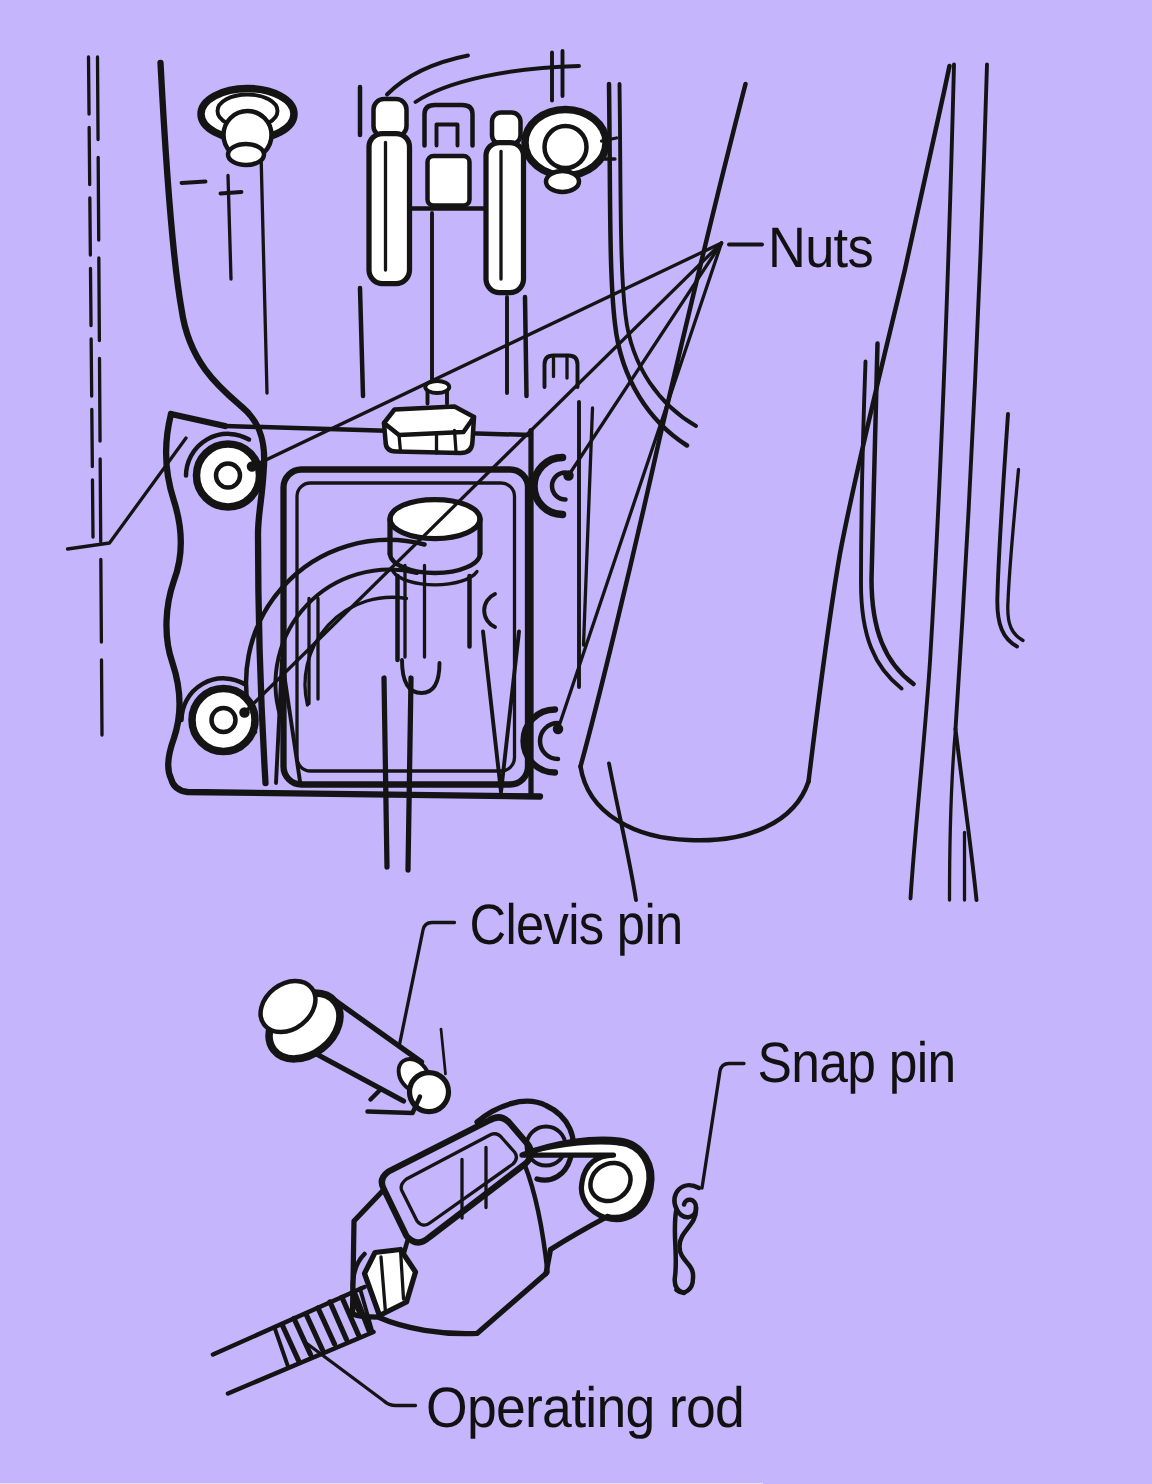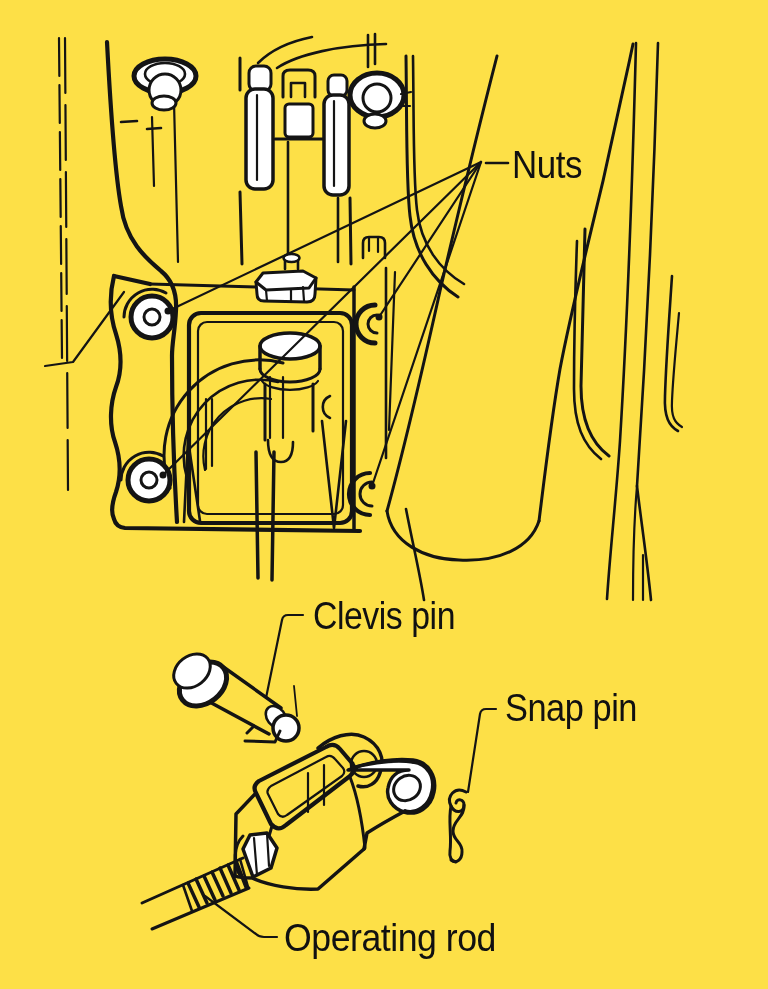--- a/index.html
+++ b/index.html
@@ -1,16 +1,16 @@
 <!DOCTYPE html>
 <html><head>
 <meta charset="utf-8">
 <style>
   html,body{margin:0;padding:0;background:#ffffff;}
-  #stage{position:relative;width:768px;height:989px;background:#fde047;overflow:hidden;}
+  #stage{position:relative;width:768px;height:989px;background:#c4b5fd;overflow:hidden;}
   svg{display:block;}
   
   .ln{fill:none;stroke:#141414;stroke-linecap:round;stroke-linejoin:round;}
   .w1{stroke-width:1.8}.w2{stroke-width:2.2}.w25{stroke-width:2.6}.w3{stroke-width:3}
   .w35{stroke-width:3.5}.w4{stroke-width:4.2}.w5{stroke-width:5}
   .wfill{fill:#ffffff;}
   .dot{fill:#141414;stroke:none;}
   .lbl{font-family:"Liberation Sans", sans-serif;font-size:38px;fill:#111111;letter-spacing:-0.5px;}
 </style>
 </head>

